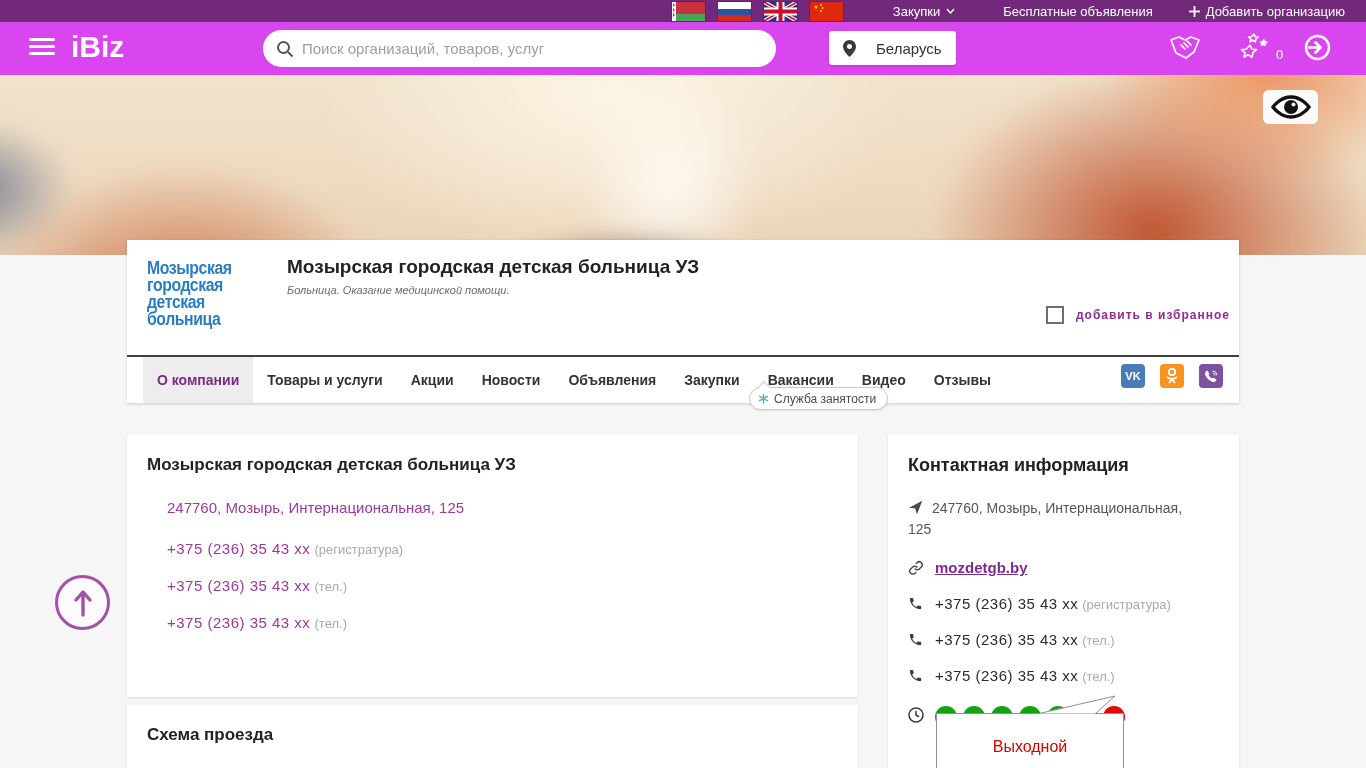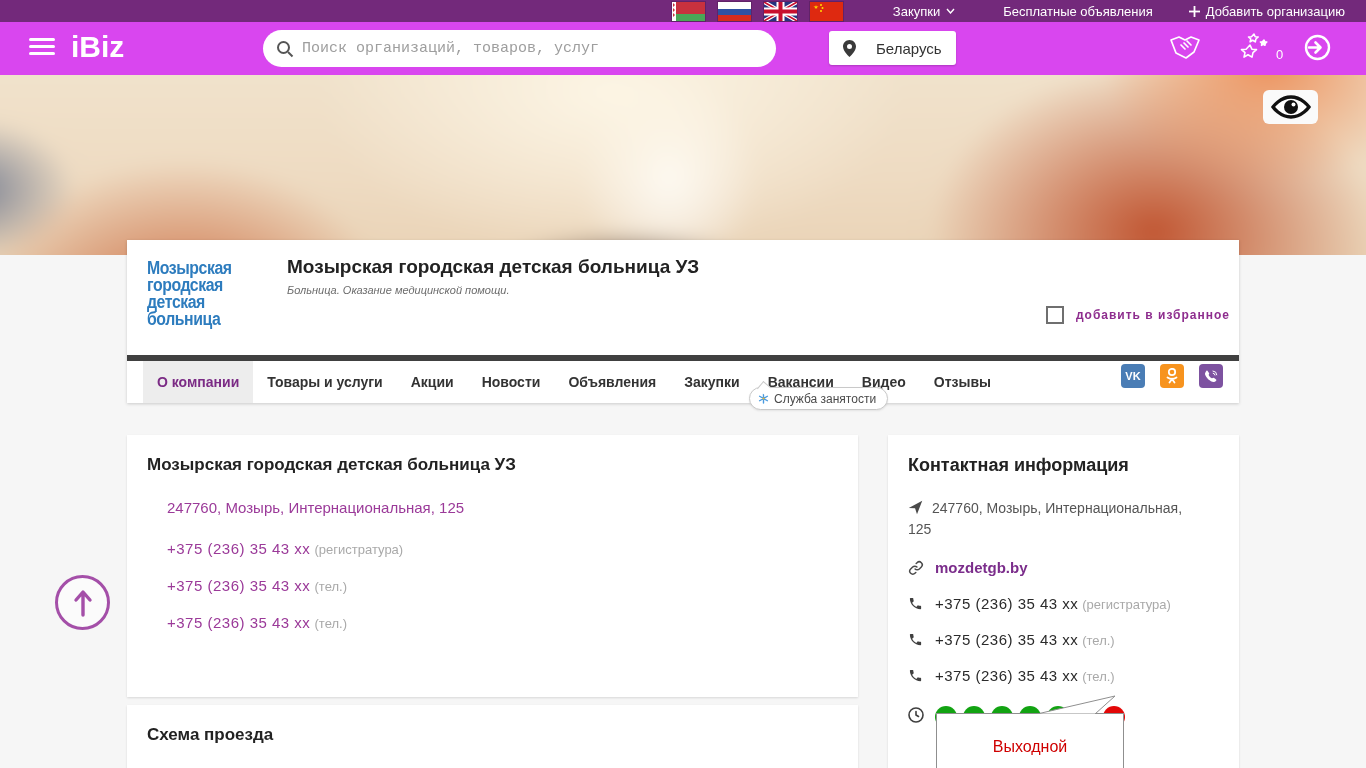--- a/index.html
+++ b/index.html
@@ -18,21 +18,21 @@
 
   
   .header { position:absolute; top:22px; left:0; width:1366px; height:53px;
     background:#d946ef; z-index:30; }
   .burger { position:absolute; left:29px; top:16px; width:26px; height:20px; cursor:pointer; }
   .burger span { display:block; height:3px; background:#fff; border-radius:2px; margin-bottom:4px; }
   .logo { position:absolute; left:71px; top:8px; color:#fff; font-size:30px; font-weight:bold; letter-spacing:0; cursor:pointer; }
   .search-wrap { position:absolute; left:263px; top:8px; width:513px; height:37px;
     background:#fff; border-radius:19px; display:flex; align-items:center; padding-left:13px; }
   .search-wrap input { border:none; outline:none; flex:1; font-size:15px; color:#333;
-    background:transparent; padding:0 14px 0 8px; font-family:Liberation Mono, monospace; }
+    background:transparent; padding:0 14px 0 8px; font-family:Liberation Sans, sans-serif; }
   .search-wrap input::placeholder { color:#9e9e9e; }
   .region-btn { position:absolute; left:829px; top:9px; height:34px; background:#fff;
     border-radius:3px; display:flex; align-items:center; gap:20px; padding:0 14px;
     font-size:15px; color:#333; cursor:pointer; box-shadow:0 1px 2px rgba(0,0,0,.2); }
   .hdr-icon { position:absolute; cursor:pointer; }
   .hs-icon { left:1168px; top:12px; }
   .stars-icon { left:1238px; top:10px; display:flex; align-items:flex-end; }
   .stars-count { color:#fff; font-size:13px; margin-left:2px; }
   .login-icon { left:1303px; top:11px; }
 
@@ -55,21 +55,21 @@
   .company-card { position:absolute; top:240px; left:127px; width:1112px; height:163px;
     background:#fff; box-shadow:0 1px 3px rgba(0,0,0,.18); z-index:20; }
   .c-logo { position:absolute; left:20px; top:20px; color:#2d7cbe; font-weight:bold;
     font-size:18px; line-height:17px; transform:scaleX(.88); transform-origin:left top; letter-spacing:-.5px; }
   .c-title { position:absolute; left:160px; top:16px; font-size:19px; font-weight:bold; color:#222; }
   .c-sub { position:absolute; left:160px; top:44px; font-size:11px; color:#6c6c6c;font-style:italic; }
   .fav { position:absolute; right:9px; top:66px; display:flex; align-items:center; gap:12px; }
   .fav input { appearance:none; width:18px; height:18px; border:2px solid #6f6f6f; background:#fff; cursor:pointer; }
   .fav-label { color:#8e2d8e; font-weight:bold; font-size:12px; letter-spacing:1px; cursor:pointer; }
   .tabs { position:absolute; left:0; right:0; bottom:0; height:48px; display:flex;
-    align-items:stretch; padding-left:16px; border-top:6px solid #404040; }
+    align-items:stretch; padding-left:16px; border-top:2px solid #404040; }
   .tab { display:flex; align-items:center; padding:0 14px; font-size:14px; font-weight:bold;
     color:#333; cursor:pointer; white-space:nowrap; }
   .tab.active { background:#ededed; color:#7b2b85; }
   .socials { position:absolute; right:16px; bottom:15px; display:flex; gap:15px; }
   .soc { width:24px; height:24px; border-radius:4px; display:flex; align-items:center;
     justify-content:center; cursor:pointer; }
   .soc-vk { background:#4a7db5; color:#fff; font-size:11px; font-weight:bold; }
   .soc-ok { background:#f7931e; }
   .soc-vb { background:#7d52a0; }
 
@@ -90,21 +90,21 @@
   .phone-link { color:#9b3a99; cursor:pointer; letter-spacing:.5px; }
   .phone-note { color:#a9a9a9; font-size:13px; }
   .unp { margin-top:24px; font-size:14px; color:#3e3e3e; }
   .map-card { top:705px; left:127px; width:731px; height:100px; padding:20px; }
 
   .contact-card { top:435px; left:888px; width:351px; height:380px; padding:20px; }
   .crow { display:flex; align-items:flex-start; gap:11px; margin-top:19px; font-size:14px; color:#555; }
   .crow .ic { flex:0 0 16px; margin-top:1px; }
   .crow-addr { display:block; margin-top:22px; line-height:21px; width:300px; }
   .crow-addr .ic { display:inline-block; vertical-align:-2px; margin-right:9px; }
-  .site-link { color:#7b2d8b; font-weight:bold; font-size:15px; cursor:pointer; }
+  .site-link { color:#7b2d8b; font-weight:bold; font-size:15px; cursor:pointer;text-decoration:underline; }
   .cphone { color:#2b2b2b; font-size:15px; letter-spacing:.5px; }
   .days { display:flex; gap:6px; }
   .day { width:22px; height:22px; border-radius:50%; color:#fff; font-size:11px;
     display:flex; align-items:center; justify-content:center; }
   .day.work { background:#12a312; }
   .day.off { background:#e30707; }
   .closed-pop { position:absolute; left:48px; top:278px; width:188px; height:80px;
     background:#fff; border:1px solid #8f8f8f; z-index:5; }
   .closed-pop .txt { text-align:center; margin-top:24px; color:#cf0000; font-size:16px; }
   .closed-tail { position:absolute; right:6px; top:-19px; }

